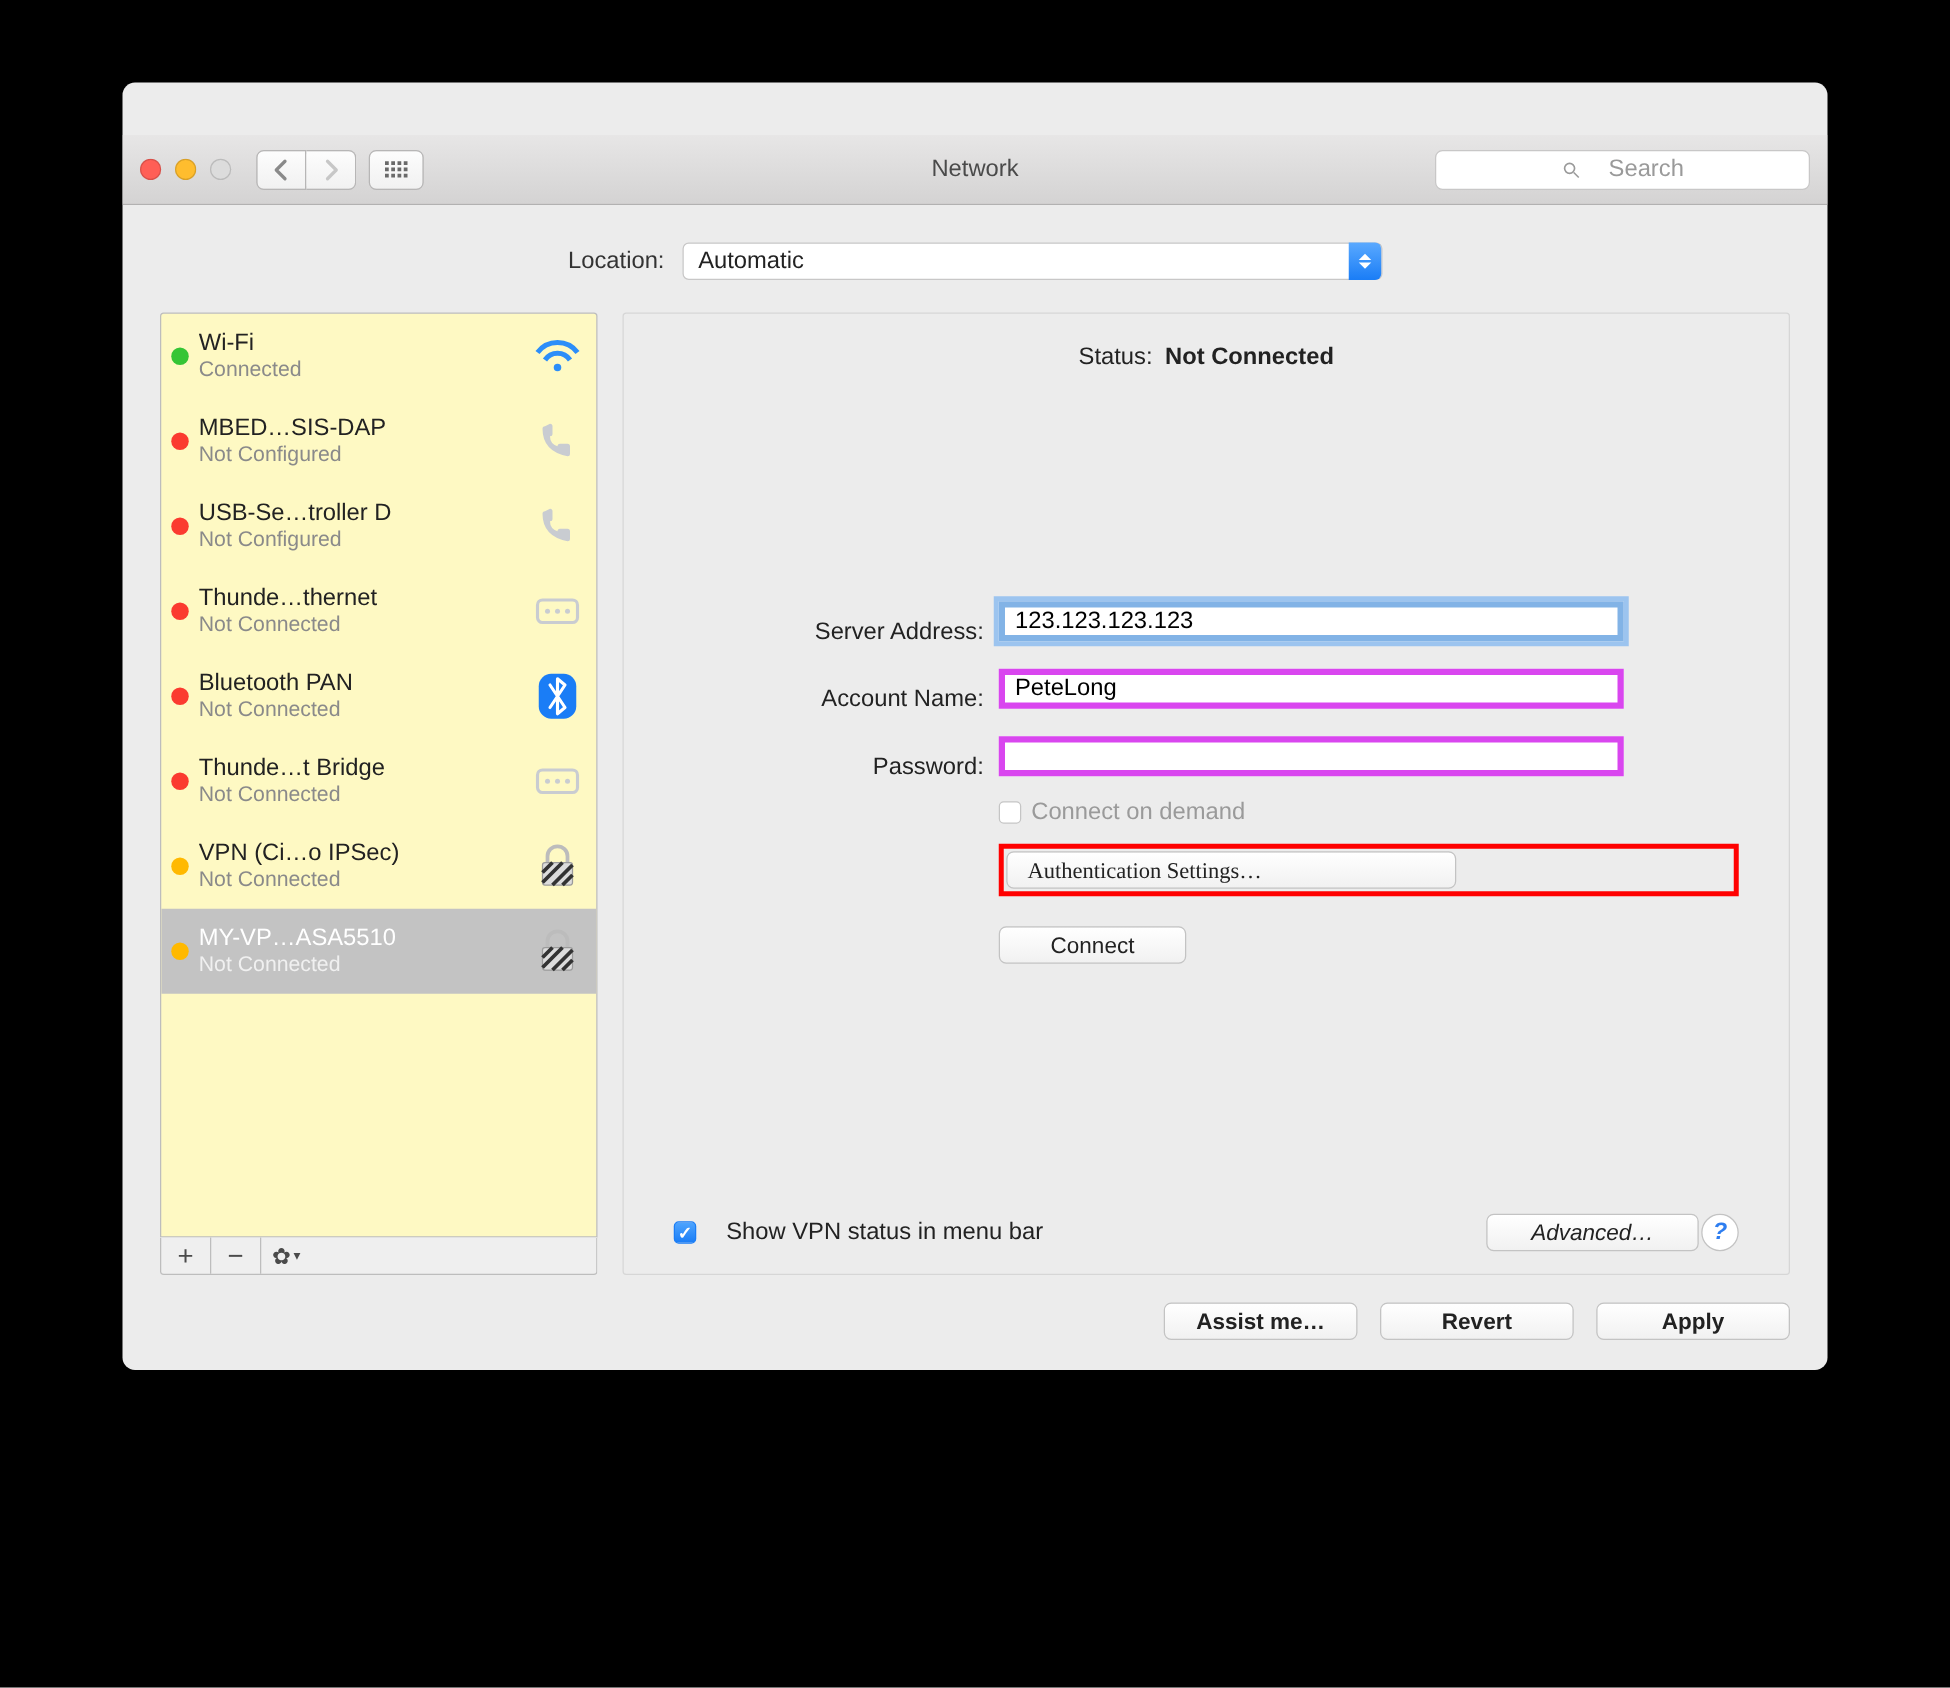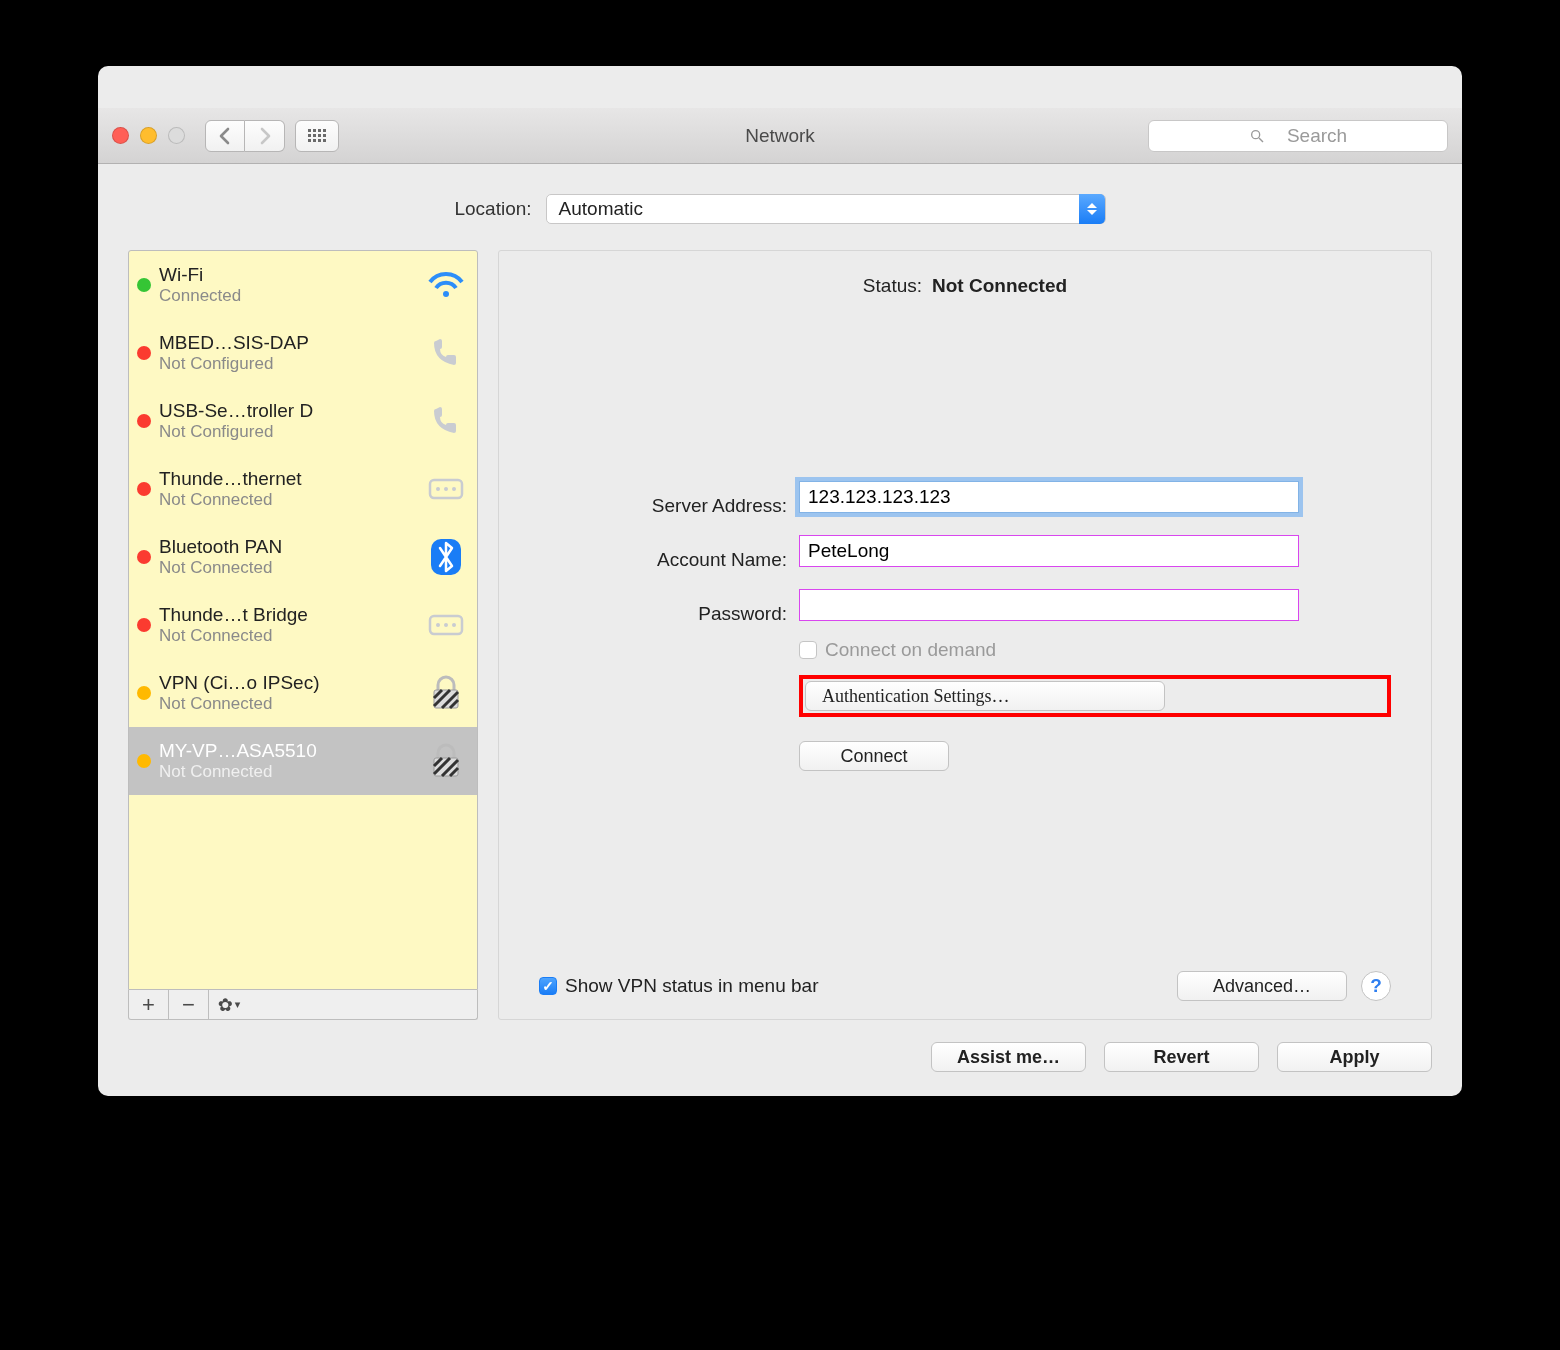--- a/index.html
+++ b/index.html
@@ -170,21 +170,21 @@
   }
   .status-row .lbl { text-align:right; }
   .status-row .val { font-weight:600; }
 
   .form-rows { display:flex; flex-direction:column; gap: 14px; }
   .form-row { display:flex; align-items:center; }
   .form-label { width: 260px; text-align:right; padding-right: 12px; font-size:19px;margin-top:18px;}
   .text-input {
     width: 500px; height: 32px;
     background: #fff;
-    border: 1px solid #d946ef;
+    border: 5px solid #d946ef;
     padding: 0 8px;
     font-size: 19px;
     font-family: inherit;
   }
   .text-input.focused {
     outline: 4px solid #9cc4ef;
     border-color: #82b3e6;
   }
   .check-row { display:flex; align-items:center; margin-left:260px; gap:8px; color:#9a9a9a; }
   .fake-check {
@@ -212,22 +212,22 @@
     display: inline-block;
   }
   .auth-wrap .btn { width: 360px; justify-content:flex-start; padding-left:16px;font-family:Liberation Serif, serif;}
   .connect-wrap { margin-left:260px; margin-top:10px; }
   .connect-wrap .btn { width:150px; }
 
   .panel-footer {
     position:absolute; left:40px; right:40px; bottom:18px;
     display:flex; align-items:center;
   }
-  .panel-footer .left { display:flex; align-items:center; gap:8px; }
-  .panel-footer .right { margin-left:auto; display:flex; align-items:center; gap:14px; }
+  .panel-footer .left { display:flex; align-items:center; gap:24px; }
+  .panel-footer .right { margin-left:auto; display:flex; align-items:center; gap:2px;font-style:italic; }
   .help-dot {
     width:30px;height:30px;border-radius:50%;background:#fff;border:1px solid #c3c3c3;
     color:#2e7ef0; display:flex;align-items:center;justify-content:center;font-weight:600;
   }
 
   .bottom-buttons {
     display:flex; gap: 18px; justify-content:flex-end; margin-top:22px;font-weight:bold;
   }
   .bottom-buttons .btn { width: 155px; }
 

